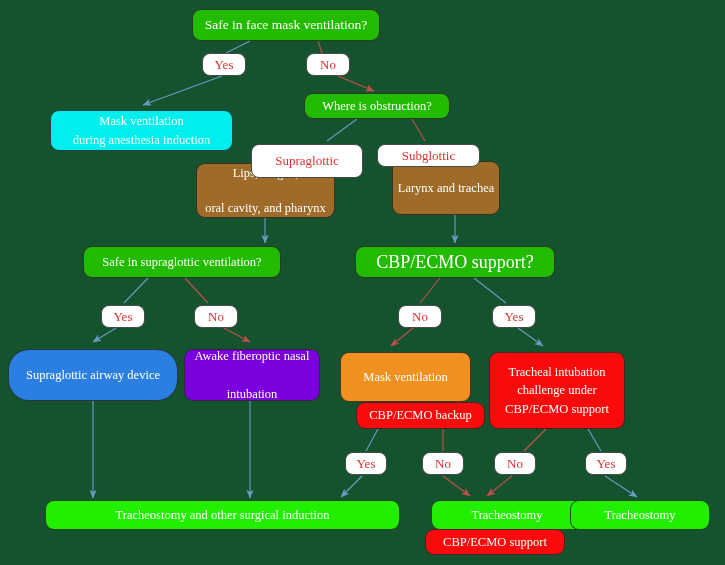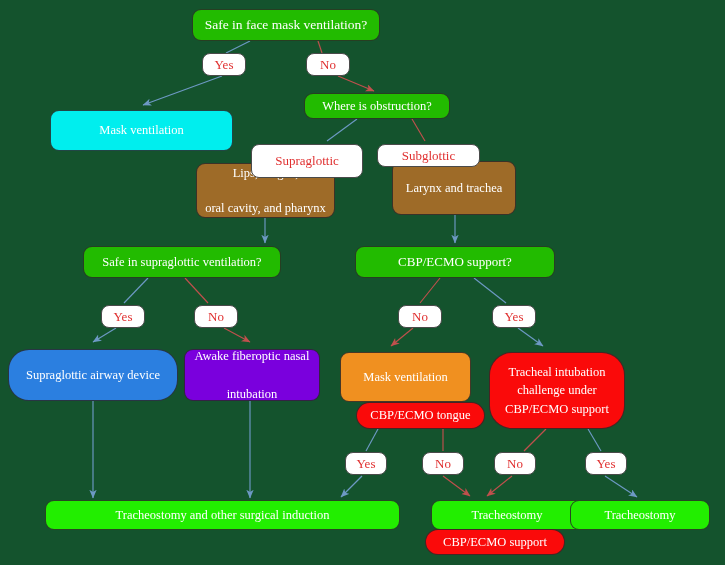--- a/index.html
+++ b/index.html
@@ -50,21 +50,21 @@
     color: #e03030;
     z-index: 4;
   }
   .green-dec  { background: #22bb00; }
   .green-term { background: #22ee00; }
   .cyan       { background: #00eeee; }
   .brown      { background: #9e6b28; }
   .blue       { background: #2b7fe0; }
   .purple     { background: #7a00dd; gap: 20px; }
   .orange     { background: #f09020; }
-  .red        { background: #fa0a0a; border-radius: 23px; }
+  .red        { background: #fa0a0a; }
   sup { font-size: 0.62em; vertical-align: super; line-height: 0; }
 </style>
 </head>
 <body>
 
 <div id="chart">
 
   <svg class="edges" viewBox="0 0 725 565">
     <defs>
       <marker id="ah-blue" markerWidth="9" markerHeight="9" refX="7.2" refY="3.2" orient="auto" markerUnits="strokeWidth">
@@ -119,48 +119,49 @@
   <div class="pill" style="left:202px; top:53px; width:44px; height:23px; font-size:13px;">
     <span>Yes</span>
   </div>
 
   <div class="pill" style="left:306px; top:53px; width:44px; height:23px; font-size:13px;">
     <span>No</span>
   </div>
 
   <div class="node cyan" style="left:50px; top:110px; width:183px; height:41px; font-size:12.5px;">
     <span class="line">Mask ventilation</span>
+    <span class="line">during anesthesia induction</span>
   </div>
 
   <div class="node green-dec" style="left:304px; top:93px; width:146px; height:26px; font-size:12.5px;">
     <span class="line">Where is obstruction?</span>
   </div>
 
   <div class="pill" style="left:251px; top:144px; width:112px; height:34px; font-size:13px;">
     <span>Supraglottic</span>
   </div>
 
   <div class="pill" style="left:377px; top:144px; width:103px; height:23px; font-size:13px;">
     <span>Subglottic</span>
   </div>
 
   <div class="node brown" style="left:196px; top:163px; width:139px; height:55px; font-size:12.5px; z-index:3;gap:16px;">
     <span class="line">Lips, tongue,</span>
     <span class="line">oral cavity, and pharynx</span>
   </div>
 
-  <div class="node brown" style="left:392px; top:161px; width:124px; height:54px; font-size:12.5px; z-index:3;">
+  <div class="node brown" style="left:392px; top:161px; width:108px; height:54px; font-size:12.5px; z-index:3;">
     <span class="line">Larynx and trachea</span>
   </div>
 
   <div class="node green-dec" style="left:83px; top:246px; width:198px; height:32px; font-size:12.5px;">
     <span class="line">Safe in supraglottic ventilation?</span>
   </div>
 
-  <div class="node green-dec" style="left:355px; top:246px; width:200px; height:32px; font-size:13px;">
+  <div class="node green-dec" style="left:355px; top:246px; width:200px; height:32px; font-size:18px;">
     <span class="line">CBP/ECMO support?</span>
   </div>
 
   <div class="pill" style="left:101px; top:305px; width:44px; height:23px; font-size:13px;">
     <span>Yes</span>
   </div>
 
   <div class="pill" style="left:194px; top:305px; width:44px; height:23px; font-size:13px;">
     <span>No</span>
   </div>
@@ -180,21 +181,21 @@
   <div class="node purple" style="left:184px; top:349px; width:136px; height:52px; font-size:12.5px;">
     <span class="line">Awake fiberoptic nasal</span>
     <span class="line">intubation</span>
   </div>
 
   <div class="node orange" style="left:340px; top:352px; width:131px; height:50px; font-size:12.5px; z-index:2;">
     <span class="line">Mask ventilation</span>
   </div>
 
   <div class="node red" style="left:356px; top:402px; width:129px; height:27px; font-size:12.5px; z-index:3;">
-    <span class="line">CBP/ECMO tongue</span>
+    <span class="line">CBP/ECMO backup</span>
   </div>
 
   <div class="node red" style="left:489px; top:352px; width:136px; height:77px; font-size:12.5px;">
     <span class="line">Tracheal intubation</span>
     <span class="line">challenge under</span>
     <span class="line">CBP/ECMO support</span>
   </div>
 
   <div class="pill" style="left:345px; top:452px; width:42px; height:23px; font-size:13px;">
     <span>Yes</span>

